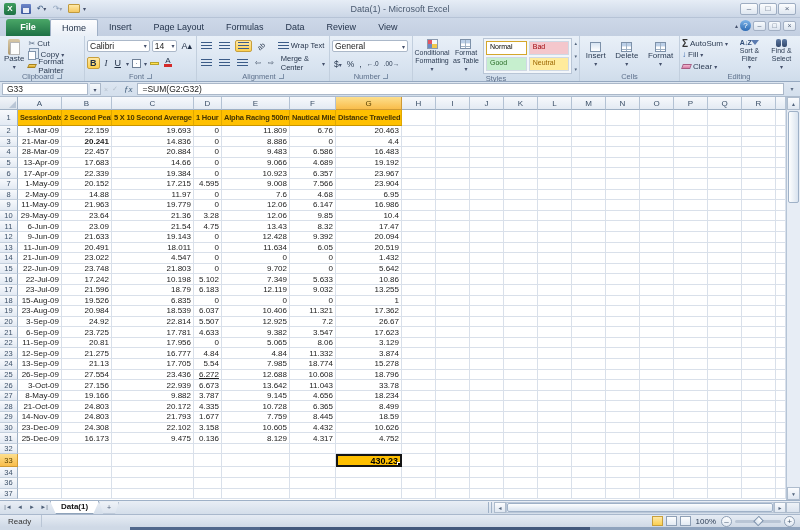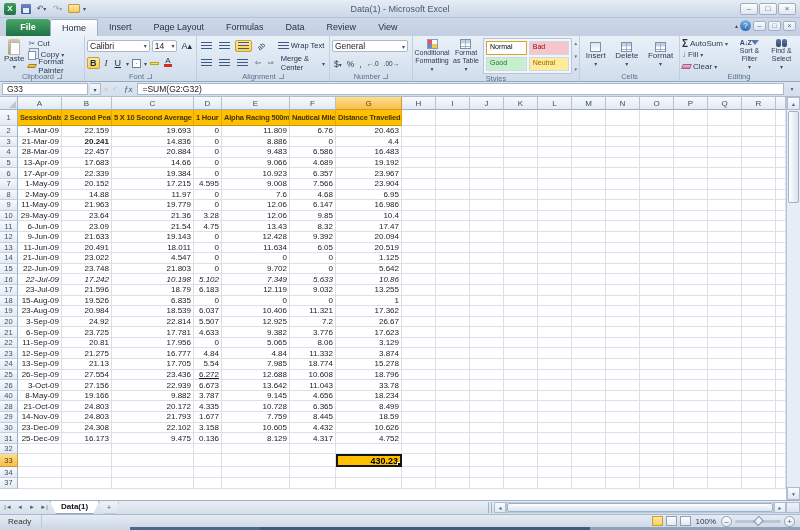--- a/index.html
+++ b/index.html
@@ -717,21 +717,21 @@
             <div class="cell fillcell"></div>
           </div>
           <div class="grow" style="height: 10.6px;">
             <div class="rowh">14</div>
             <div class="cell" style="width: 44px;">21-Jun-09</div>
             <div class="cell" style="width: 50px;">23.022</div>
             <div class="cell" style="width: 82px;">4.547</div>
             <div class="cell" style="width: 28px;">0</div>
             <div class="cell" style="width: 68px;">0</div>
             <div class="cell" style="width: 46px;">0</div>
-            <div class="cell" style="width: 66px;">1.125</div>
+            <div class="cell" style="width: 66px;">1.432</div>
             <div class="cell" style="width: 34px;"></div>
             <div class="cell" style="width: 34px;"></div>
             <div class="cell" style="width: 34px;"></div>
             <div class="cell" style="width: 34px;"></div>
             <div class="cell" style="width: 34px;"></div>
             <div class="cell" style="width: 34px;"></div>
             <div class="cell" style="width: 34px;"></div>
             <div class="cell" style="width: 34px;"></div>
             <div class="cell" style="width: 34px;"></div>
             <div class="cell" style="width: 34px;"></div>
@@ -753,21 +753,21 @@
             <div class="cell" style="width: 34px;"></div>
             <div class="cell" style="width: 34px;"></div>
             <div class="cell" style="width: 34px;"></div>
             <div class="cell" style="width: 34px;"></div>
             <div class="cell" style="width: 34px;"></div>
             <div class="cell" style="width: 34px;"></div>
             <div class="cell" style="width: 34px;"></div>
             <div class="cell" style="width: 34px;"></div>
             <div class="cell fillcell"></div>
           </div>
-          <div class="grow" style="height: 10.6px; font-style: italic;">
+          <div class="grow" style="height: 10.6px;">
             <div class="rowh">16</div>
             <div class="cell" style="width: 44px;">22-Jul-09</div>
             <div class="cell" style="width: 50px;">17.242</div>
             <div class="cell" style="width: 82px;">10.198</div>
             <div class="cell" style="width: 28px;">5.102</div>
             <div class="cell" style="width: 68px;">7.349</div>
             <div class="cell" style="width: 46px;">5.633</div>
             <div class="cell" style="width: 66px;">10.86</div>
             <div class="cell" style="width: 34px;"></div>
             <div class="cell" style="width: 34px;"></div>
@@ -870,21 +870,21 @@
             <div class="cell" style="width: 34px;"></div>
             <div class="cell fillcell"></div>
           </div>
           <div class="grow" style="height: 10.6px;">
             <div class="rowh">21</div>
             <div class="cell" style="width: 44px;">6-Sep-09</div>
             <div class="cell" style="width: 50px;">23.725</div>
             <div class="cell" style="width: 82px;">17.781</div>
             <div class="cell" style="width: 28px;">4.633</div>
             <div class="cell" style="width: 68px;">9.382</div>
-            <div class="cell" style="width: 46px;">3.776</div>
+            <div class="cell" style="width: 46px;">3.547</div>
             <div class="cell" style="width: 66px;">17.623</div>
             <div class="cell" style="width: 34px;"></div>
             <div class="cell" style="width: 34px;"></div>
             <div class="cell" style="width: 34px;"></div>
             <div class="cell" style="width: 34px;"></div>
             <div class="cell" style="width: 34px;"></div>
             <div class="cell" style="width: 34px;"></div>
             <div class="cell" style="width: 34px;"></div>
             <div class="cell" style="width: 34px;"></div>
             <div class="cell" style="width: 34px;"></div>
@@ -996,21 +996,21 @@
             <div class="cell" style="width: 34px;"></div>
             <div class="cell" style="width: 34px;"></div>
             <div class="cell" style="width: 34px;"></div>
             <div class="cell" style="width: 34px;"></div>
             <div class="cell" style="width: 34px;"></div>
             <div class="cell" style="width: 34px;"></div>
             <div class="cell" style="width: 34px;"></div>
             <div class="cell fillcell"></div>
           </div>
           <div class="grow" style="height: 10.6px;">
-            <div class="rowh">40</div>
+            <div class="rowh">27</div>
             <div class="cell" style="width: 44px;">8-May-09</div>
             <div class="cell" style="width: 50px;">19.166</div>
             <div class="cell" style="width: 82px;">9.882</div>
             <div class="cell" style="width: 28px;">3.787</div>
             <div class="cell" style="width: 68px;">9.145</div>
             <div class="cell" style="width: 46px;">4.656</div>
             <div class="cell" style="width: 66px;">18.234</div>
             <div class="cell" style="width: 34px;"></div>
             <div class="cell" style="width: 34px;"></div>
             <div class="cell" style="width: 34px;"></div>
@@ -1151,20 +1151,42 @@
             <div class="cell" style="width: 34px;"></div>
             <div class="cell" style="width: 34px;"></div>
             <div class="cell" style="width: 34px;"></div>
             <div class="cell" style="width: 34px;"></div>
             <div class="cell" style="width: 34px;"></div>
             <div class="cell" style="width: 34px;"></div>
             <div class="cell fillcell"></div>
           </div>
           <div class="grow" style="height: 10.6px;">
             <div class="rowh">34</div>
+            <div class="cell" style="width: 44px;"></div>
+            <div class="cell" style="width: 50px;"></div>
+            <div class="cell" style="width: 82px;"></div>
+            <div class="cell" style="width: 28px;"></div>
+            <div class="cell" style="width: 68px;"></div>
+            <div class="cell" style="width: 46px;"></div>
+            <div class="cell" style="width: 66px;"></div>
+            <div class="cell" style="width: 34px;"></div>
+            <div class="cell" style="width: 34px;"></div>
+            <div class="cell" style="width: 34px;"></div>
+            <div class="cell" style="width: 34px;"></div>
+            <div class="cell" style="width: 34px;"></div>
+            <div class="cell" style="width: 34px;"></div>
+            <div class="cell" style="width: 34px;"></div>
+            <div class="cell" style="width: 34px;"></div>
+            <div class="cell" style="width: 34px;"></div>
+            <div class="cell" style="width: 34px;"></div>
+            <div class="cell" style="width: 34px;"></div>
+            <div class="cell fillcell"></div>
+          </div>
+          <div class="grow" style="height: 10.6px;">
+            <div class="rowh">36</div>
             <div class="cell" style="width: 44px;"></div>
             <div class="cell" style="width: 50px;"></div>
             <div class="cell" style="width: 82px;"></div>
             <div class="cell" style="width: 28px;"></div>
             <div class="cell" style="width: 68px;"></div>
             <div class="cell" style="width: 46px;"></div>
             <div class="cell" style="width: 66px;"></div>
             <div class="cell" style="width: 34px;"></div>
             <div class="cell" style="width: 34px;"></div>
             <div class="cell" style="width: 34px;"></div>

